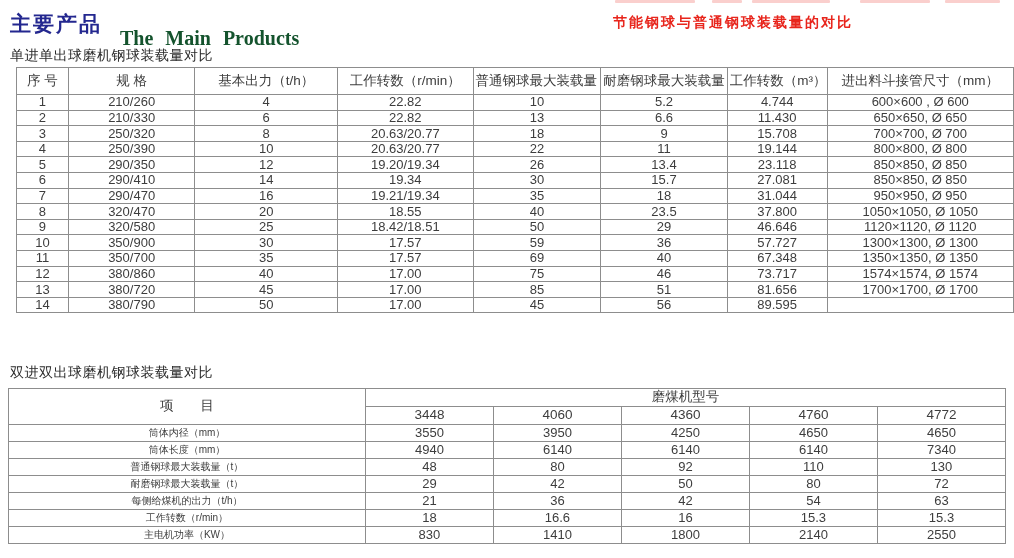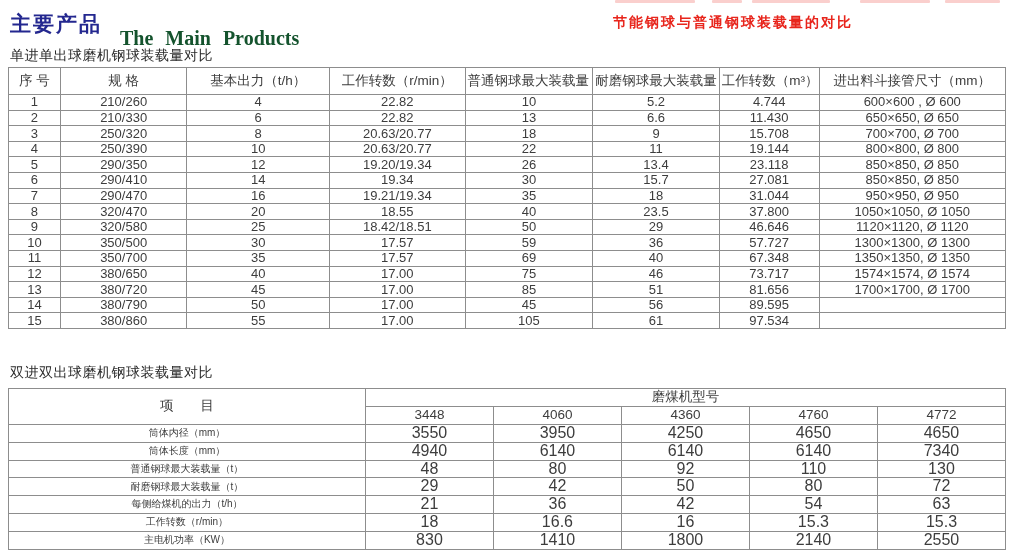--- a/index.html
+++ b/index.html
@@ -43,26 +43,26 @@
     border-collapse: collapse; table-layout: fixed;
     background: #fff;
   }
   th, td {
     border: 1px solid #8d8d8d;
     text-align: center; vertical-align: middle;
     overflow: hidden; white-space: nowrap;
     font-weight: normal; color: #3d3d3d;
     line-height: 1.05; padding: 0 2px;
   }
-  #table1 { top: 67px; }
+  #table1 { top: 67px; margin-left: 8px; }
   #table1 th { height: 27px; font-size: 13.5px; }
   #table1 td { height: 15.6px; font-size: 13px; }
   #table2 { top: 388px; }
   #table2 th { height: 18px; font-size: 13.5px; }
-  #table2 td { height: 17px; font-size: 16px; }
+  #table2 td { height: 17px; font-size: 13px; }
   #table2 td.row-label { font-size: 10px; }
 </style>
 </head>
 <body>
 
 <div class="artifact-strip">
   <span style="left:615px;width:80px"></span>
   <span style="left:712px;width:30px"></span>
   <span style="left:752px;width:78px"></span>
   <span style="left:860px;width:70px"></span>
@@ -184,41 +184,41 @@
         <td>320/580</td>
         <td>25</td>
         <td>18.42/18.51</td>
         <td>50</td>
         <td>29</td>
         <td>46.646</td>
         <td>1120×1120, Ø 1120</td>
       </tr>
       <tr>
         <td>10</td>
-        <td>350/500</td>
+        <td>350/900</td>
         <td>30</td>
         <td>17.57</td>
         <td>59</td>
         <td>36</td>
         <td>57.727</td>
         <td>1300×1300, Ø 1300</td>
       </tr>
       <tr>
         <td>11</td>
         <td>350/700</td>
         <td>35</td>
         <td>17.57</td>
         <td>69</td>
         <td>40</td>
         <td>67.348</td>
         <td>1350×1350, Ø 1350</td>
       </tr>
       <tr>
         <td>12</td>
-        <td>380/650</td>
+        <td>380/860</td>
         <td>40</td>
         <td>17.00</td>
         <td>75</td>
         <td>46</td>
         <td>73.717</td>
         <td>1574×1574, Ø 1574</td>
       </tr>
       <tr>
         <td>13</td>
         <td>380/720</td>
@@ -230,30 +230,20 @@
         <td>1700×1700, Ø 1700</td>
       </tr>
       <tr>
         <td>14</td>
         <td>380/790</td>
         <td>50</td>
         <td>17.00</td>
         <td>45</td>
         <td>56</td>
         <td>89.595</td>
-        <td></td>
-      </tr>
-      <tr>
-        <td>15</td>
-        <td>380/860</td>
-        <td>55</td>
-        <td>17.00</td>
-        <td>105</td>
-        <td>61</td>
-        <td>97.534</td>
         <td></td>
       </tr>
     </tbody>
 </table>
 
 <div class="caption" id="caption2">双进双出球磨机钢球装载量对比</div>
 
 <table id="table2">
   <colgroup>
     <col style="width:35.8%">

